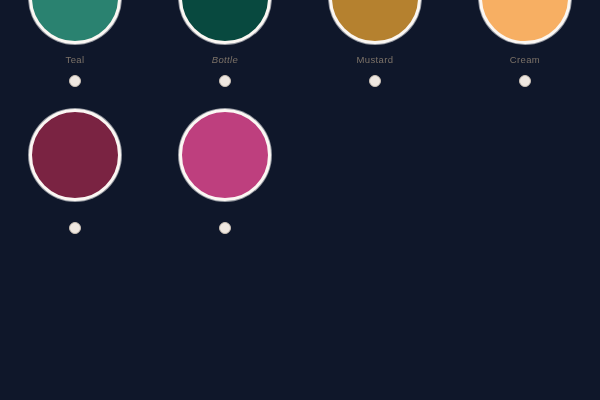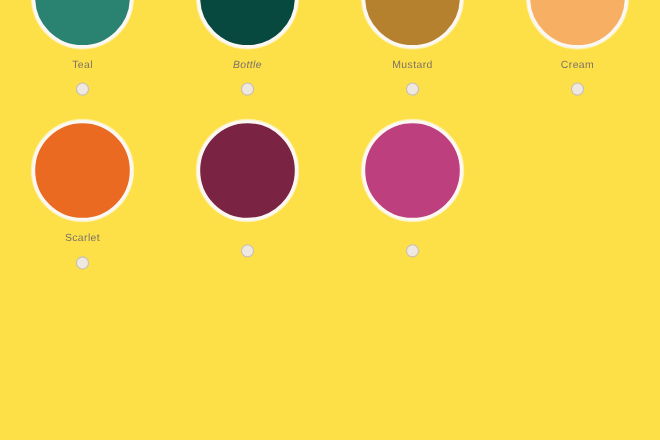--- a/index.html
+++ b/index.html
@@ -13,21 +13,21 @@
   body {
     background: #efe8e1;
     font-family: "Liberation Sans", sans-serif;
   }
 
   #palette-viewport {
     position: relative;
     width: 600px;
     height: 400px;
     overflow: hidden;
-    background: #fde047;
+    background: #0f172a;
   }
 
   
   #swatch-grid {
     position: absolute;
     left: 0;
     top: -48px;
     width: 600px;
     display: grid;
     grid-template-columns: repeat(4, 1fr);
@@ -90,25 +90,20 @@
         <div class="swatch-disc" style="background: rgb(181, 129, 47); border-color: rgb(251, 247, 243);"></div>
         <div class="swatch-label" style="color: rgb(124, 114, 104);">Mustard</div>
         <div class="swatch-radio"></div>
       </div>
       <div class="swatch-cell">
         <div class="swatch-disc" style="background: rgb(247, 175, 99); border-color: rgb(251, 247, 243);"></div>
         <div class="swatch-label" style="color: rgb(124, 114, 104);">Cream</div>
         <div class="swatch-radio"></div>
       </div>
       <div class="swatch-cell">
-        <div class="swatch-disc" style="background: rgb(234, 106, 33); border-color: rgb(251, 247, 243);"></div>
-        <div class="swatch-label" style="color: rgb(124, 114, 104);">Scarlet</div>
-        <div class="swatch-radio"></div>
-      </div>
-      <div class="swatch-cell">
         <div class="swatch-disc" style="background: rgb(122, 35, 66); border-color: rgb(251, 247, 243);"></div>
         <div class="swatch-label" style="color: rgb(124, 114, 104);"></div>
         <div class="swatch-radio"></div>
       </div>
       <div class="swatch-cell">
         <div class="swatch-disc" style="background: rgb(190, 63, 126); border-color: rgb(251, 247, 243);"></div>
         <div class="swatch-label" style="color: rgb(124, 114, 104);"></div>
         <div class="swatch-radio"></div>
       </div>
     </div>

